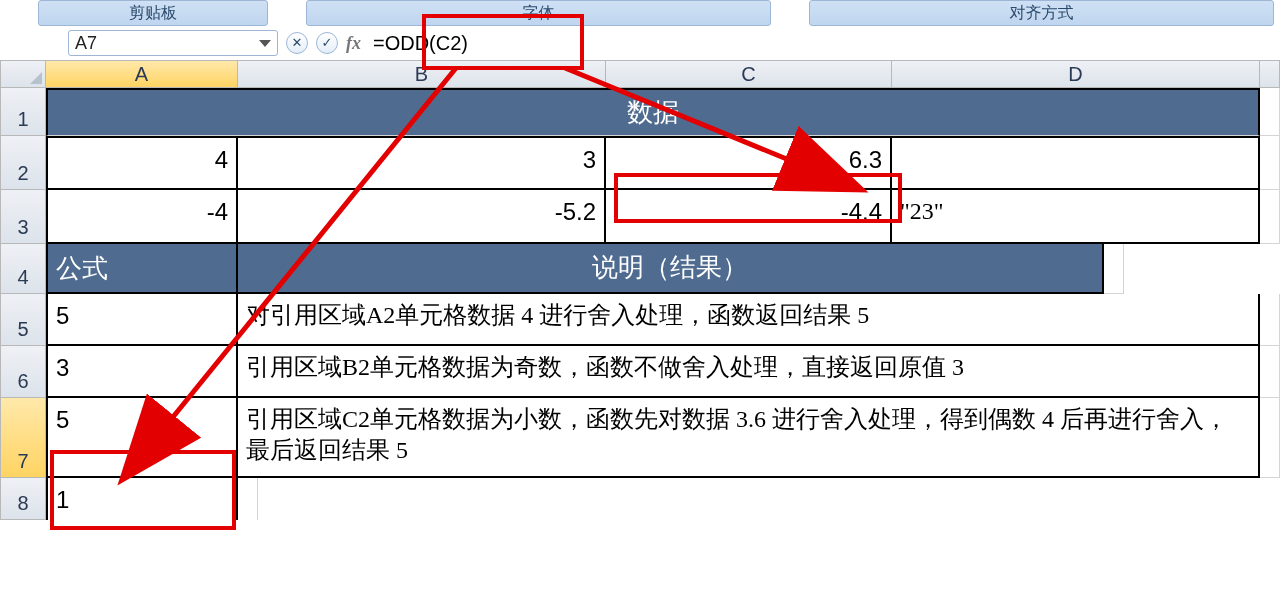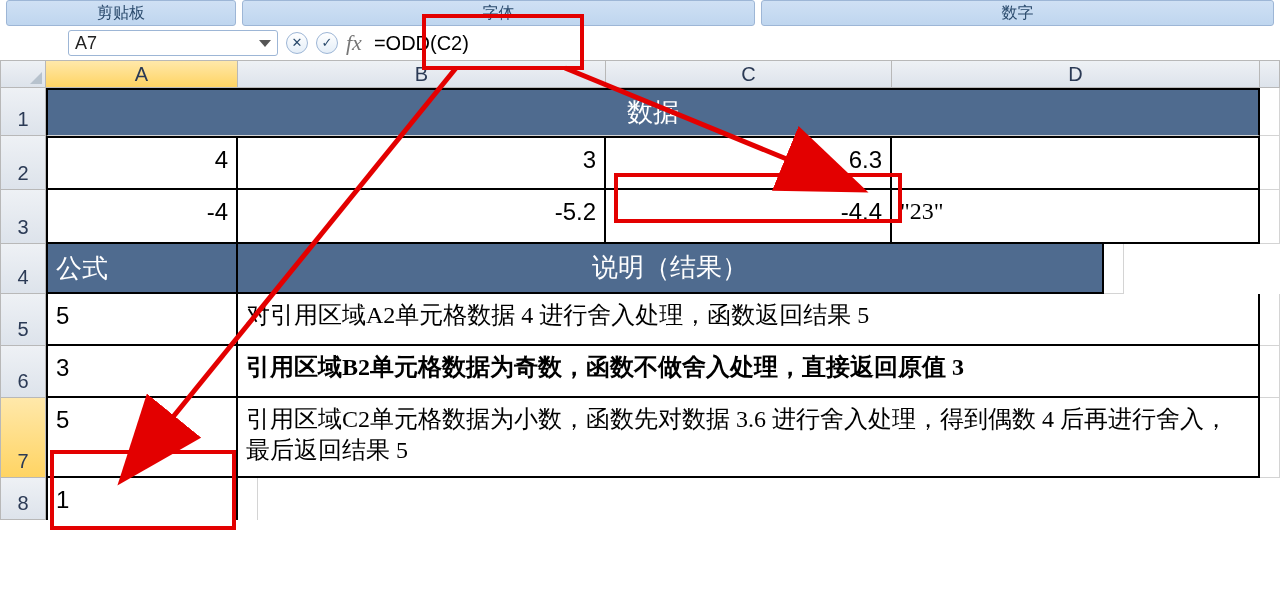--- a/index.html
+++ b/index.html
@@ -26,20 +26,21 @@
     background: linear-gradient(#cfe0f4, #bfd6ef);
     border: 1px solid #9db6d6;
     border-radius: 3px;
     flex: 1;
     display: flex;
     align-items: center;
     justify-content: center;
     color: #2a4a6c;
     font-family: "Microsoft YaHei", sans-serif;
     font-size: 16px;
+    margin-left: 32px;
   }
   .ribbon-group.small { flex: 0 0 230px; }
 
   
   .formula-row {
     display: flex;
     align-items: center;
     height: 34px;
     padding: 4px 6px 4px 68px;
     gap: 8px;
@@ -69,22 +70,23 @@
     width: 22px; height: 22px;
     border: 1px solid #9db6d6;
     border-radius: 50%;
     background: linear-gradient(#fff,#e4eef8);
     display: flex; align-items: center; justify-content: center;
     font-size: 13px; color: #2a4a6c;
   }
   .fx-label {
     font-style: italic;
     font-family: "Times New Roman", serif;
-    font-size: 22px;
+    font-size: 18px;
     color: #777;
+    font-weight: bold;
   }
   .formula-input {
     flex: 1;
     height: 26px;
     border: none;
     font-family: Tahoma, sans-serif;
     font-size: 20px;
     color: #000;
     padding-left: 4px;
     outline: none;
@@ -169,21 +171,21 @@
 <body>
 
 <div class="ribbon-row">
   <div class="ribbon-group small">
       <span>剪贴板</span>
     </div>
   <div class="ribbon-group">
       <span>字体</span>
     </div>
   <div class="ribbon-group">
-      <span>数字</span>
+      <span>对齐方式</span>
     </div>
 </div>
 
 <div class="formula-row">
   <div class="namebox">
     <span>A7</span>
     <span class="dd"></span>
   </div>
   <div class="round-btn">✕</div>
   <div class="round-btn">✓</div>
@@ -262,21 +264,21 @@
     <div class="cell cA fml-col tbl-border-l tbl-border-b tbl-border-r"><span>5</span></div>
     <div class="cell txt tbl-border-b tbl-border-r" style="width:1022px;"><span>对引用区域A2单元格数据 4 进行舍入处理，函数返回结果 5</span></div>
     <div class="cell cE"></div>
   </div>
 
   <div class="gridrow row6">
     <div class="rowhdr">
         <span>6</span>
       </div>
     <div class="cell cA fml-col tbl-border-l tbl-border-b tbl-border-r"><span>3</span></div>
-    <div class="cell txt tbl-border-b tbl-border-r" style="width:1022px;font-weight:bold;"><span>引用区域B2单元格数据为奇数，函数不做舍入处理，直接返回原值 3</span></div>
+    <div class="cell txt tbl-border-b tbl-border-r" style="width:1022px;"><span>引用区域B2单元格数据为奇数，函数不做舍入处理，直接返回原值 3</span></div>
     <div class="cell cE"></div>
   </div>
 
   <div class="gridrow row7">
     <div class="rowhdr sel">
         <span>7</span>
       </div>
     <div class="cell cA fml-col tbl-border-l tbl-border-b tbl-border-r"><span>5</span></div>
     <div class="cell txt tbl-border-b tbl-border-r" style="width:1022px;"><span>引用区域C2单元格数据为小数，函数先对数据 3.6 进行舍入处理，得到偶数 4 后再进行舍入，最后返回结果 5</span></div>
     <div class="cell cE"></div>

